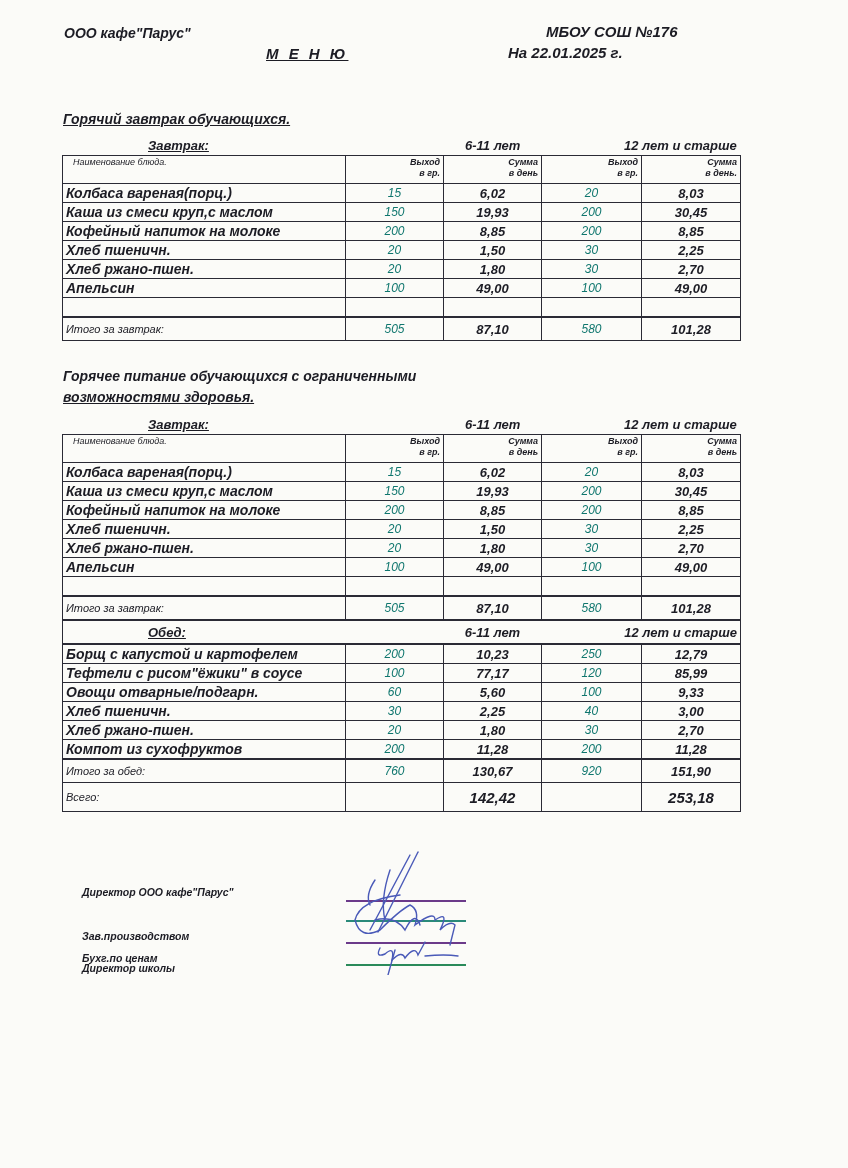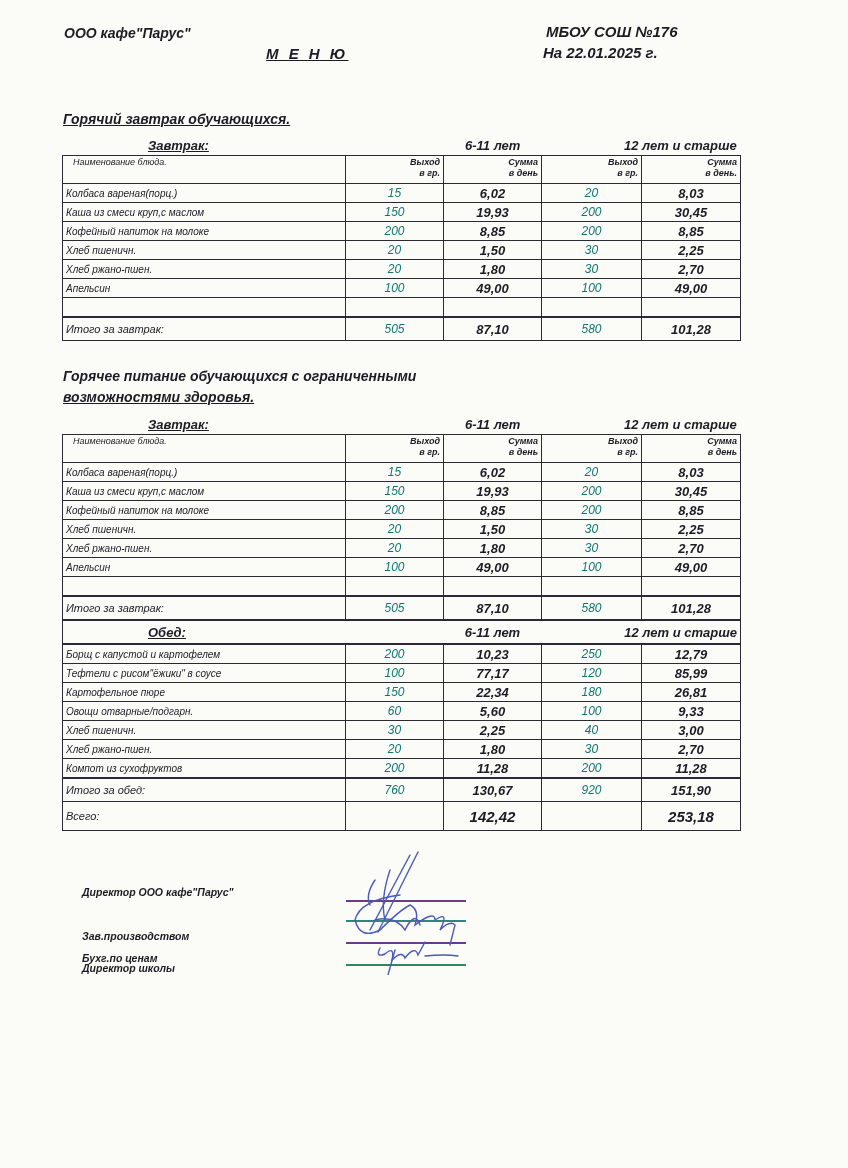--- a/index.html
+++ b/index.html
@@ -8,21 +8,21 @@
     font-family: "Liberation Sans", sans-serif; font-style: italic; color: #1c1c24;
   }
   .abs { position: absolute; }
   .hdr { font-size: 14px; font-weight: bold; }
   .title { font-size: 15px; font-weight: bold; text-decoration: underline; letter-spacing: 3px; }
   .sec { font-size: 14px; font-weight: bold; }
   .sub { font-size: 13px; font-weight: bold; }
   .sub-label { text-decoration: underline; }
   table { border-collapse: collapse; position: absolute; left: 62px; width: 678px; table-layout: fixed; }
   td { border: 1.5px solid #2a2a35; padding: 0 3px; height: 18px; font-size: 12px; overflow: hidden; white-space: nowrap; }
-  td.name { font-weight: normal; font-size: 10px; }
+  td.name { font-weight: bold; font-size: 14px; }
   td.qty { text-align: center; font-weight: normal; font-size: 12px; color: #0f766e; }
   td.sum { text-align: center; font-weight: bold; font-size: 13px; }
   tr.th td { height: 26px; font-size: 9px; text-align: right; vertical-align: top; line-height: 11px; padding-top: 1px; font-weight: bold; }
   tr.th td.name { text-align: left; padding-left: 10px; font-weight: normal; font-size: 9px; }
   tr.empty td { height: 18px; }
   tr.total td { height: 22px; border-top: 2.5px solid #2a2a35; }
   tr.total td.name { font-weight: normal; font-size: 11px; }
   tr.total td.qty { font-size: 12px; }
   tr.grand td { height: 28px; }
   tr.grand td.sum { font-size: 15px; }
@@ -30,21 +30,21 @@
   tr.subhead td { border-left: 1.5px solid #2a2a35; border-right: 1.5px solid #2a2a35; border-top: 2.5px solid #2a2a35; border-bottom: 2.5px solid #2a2a35; height: 22px; font-weight: bold; font-size: 13px; }
   .sig-label { font-size: 10.5px; font-weight: bold; }
   .sig-line { height: 2px; width: 120px; }
 </style>
 </head>
 <body>
 
 <div class="abs hdr" style="left:64px;top:25px;">ООО кафе"Парус"</div>
 <div class="abs hdr" style="left:546px;top:23px;font-size:15px;">МБОУ СОШ  №176</div>
 <div class="abs title" style="left:266px;top:45px;">М Е Н Ю</div>
-<div class="abs hdr" style="left:543px;top:44px;font-size:15px;">На 22.01.2025 г.</div>
+<div class="abs hdr" style="left:508px;top:44px;font-size:15px;">На 22.01.2025 г.</div>
 
 <div class="abs sec" style="left:63px;top:111px;text-decoration:underline;">Горячий завтрак обучающихся.</div>
 <div class="abs sub sub-label" style="left:148px;top:138px;">Завтрак:</div>
 <div class="abs sub" style="left:465px;top:138px;">6-11 лет</div>
 <div class="abs sub" style="left:624px;top:138px;">12 лет и старше</div>
 
 <table style="top:155px;">
   <colgroup>
       <col style="width:283px">
       <col style="width:98px">
@@ -218,27 +218,20 @@
         <td class="sum">10,23</td>
         <td class="qty">250</td>
         <td class="sum">12,79</td>
       </tr>
       <tr>
         <td class="name">Тефтели с рисом"ёжики" в соусе</td>
         <td class="qty">100</td>
         <td class="sum">77,17</td>
         <td class="qty">120</td>
         <td class="sum">85,99</td>
-      </tr>
-      <tr>
-        <td class="name">Картофельное пюре</td>
-        <td class="qty">150</td>
-        <td class="sum">22,34</td>
-        <td class="qty">180</td>
-        <td class="sum">26,81</td>
       </tr>
       <tr>
         <td class="name">Овощи отварные/подгарн.</td>
         <td class="qty">60</td>
         <td class="sum">5,60</td>
         <td class="qty">100</td>
         <td class="sum">9,33</td>
       </tr>
       <tr>
         <td class="name">Хлеб пшеничн.</td>

